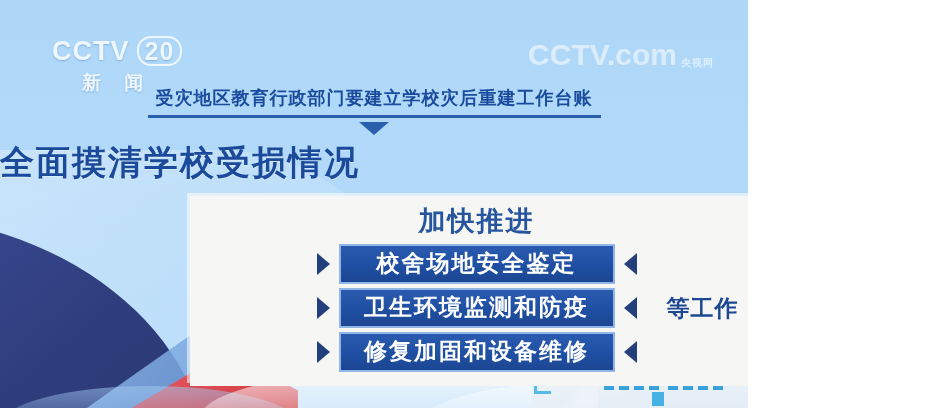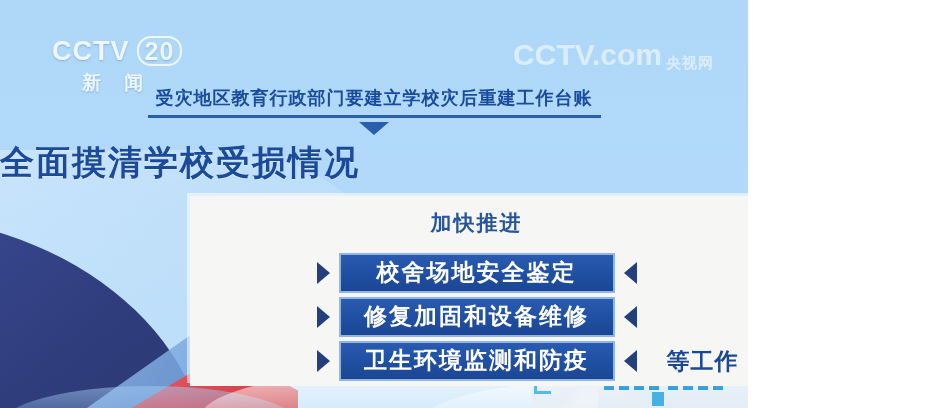--- a/index.html
+++ b/index.html
@@ -133,21 +133,21 @@
   .watermark {
     position: absolute; right: 34px; top: 40px;
     display: flex; align-items: center; gap: 4px;
     opacity: 0.55;
   }
   .watermark .wm-main {
     font-size: 30px; font-weight: 700; color: #ffffff;
     letter-spacing: 0px; line-height: 1;
   }
   .watermark .wm-cn {
-    font-size: 15px; font-weight: 700; color: #ffffff;
+    font-size: 10px; font-weight: 700; color: #ffffff;
     letter-spacing: 1px; line-height: 1; margin-top: 15px;
   }
 
   
   .headline-wrap {
     position: absolute; left: 0; right: 0; top: 86px;
     text-align: center;
   }
   .headline {
     display: inline-block;
@@ -181,27 +181,27 @@
 
   
   .panel {
     position: absolute;
     left: 190px; top: 196px; width: 573px; height: 190px;
     background: #f6f6f4;
     box-shadow: -3px -3px 0 rgba(255,255,255,0.55);
   }
   .panel-heading {
     text-align: center;
-    margin-top: 13px;
-    font-size: 21px; font-weight: 700; letter-spacing: 2px;
+    margin-top: 7px;
+    font-size: 27px; font-weight: 700; letter-spacing: 2px;
     color: #26559e;
     font-family: "DejaVu Sans", "Liberation Sans", sans-serif;
   }
 
-  .items { margin-top: 14px; }
+  .items { margin-top: 3px; }
   .item-row {
     display: flex; align-items: center; justify-content: center;
     height: 44px;
     gap: 9px;
     position: relative;
   }
   .tri {
     width: 0; height: 0;
     border-top: 11px solid transparent;
     border-bottom: 11px solid transparent;
@@ -309,27 +309,27 @@
     <div class="items">
 
       <div class="item-row">
         <span class="tri tri-right"></span>
         <span class="item-box">校舍场地安全鉴定</span>
         <span class="tri tri-left"></span>
       </div>
 
       <div class="item-row">
         <span class="tri tri-right"></span>
-        <span class="item-box">修复加固和设备维修</span>
-        <span class="tri tri-left"></span>
-      </div>
-
-      <div class="item-row">
-        <span class="tri tri-right"></span>
         <span class="item-box">卫生环境监测和防疫</span>
         <span class="tri tri-left"></span>
         <span class="item-suffix">等工作</span>
       </div>
 
+      <div class="item-row">
+        <span class="tri tri-right"></span>
+        <span class="item-box">修复加固和设备维修</span>
+        <span class="tri tri-left"></span>
+      </div>
+
     </div>
   </div>
 
 </div>
 
 </body></html>

